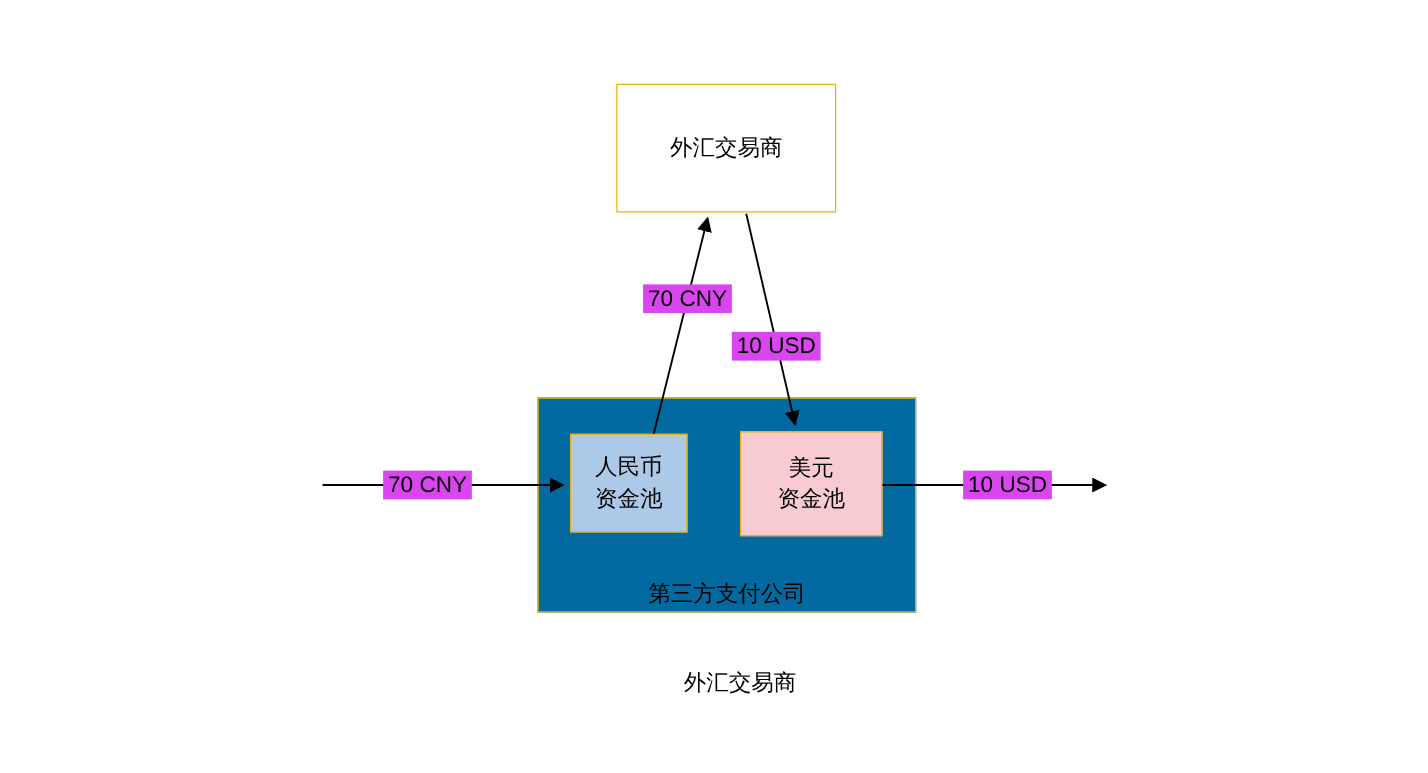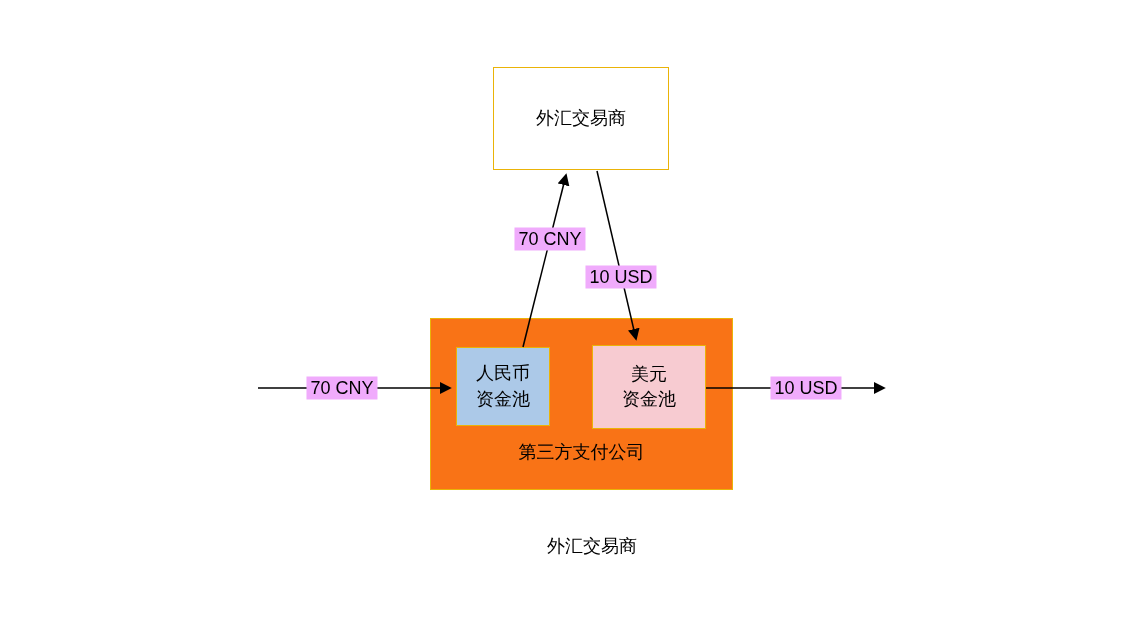--- a/index.html
+++ b/index.html
@@ -27,34 +27,34 @@
     justify-content: center;
     text-align: center;
     font-size: 18px;
     line-height: 1.4;
     white-space: pre-line;
     background: #ffffff;
   }
   .node--blue { background: #ACC9E8; }
   .node--pink { background: #F7CBD1; }
   .node--container {
-    background: #f97316;
+    background: #0369a1;
     align-items: flex-end;
-    padding-bottom: 24px;
+    padding-bottom: 1px;
   }
   .edges-layer {
     position: absolute;
     left: 0;
     top: 0;
     pointer-events: none;
   }
   .edge-label {
     position: absolute;
     transform: translate(-50%, -50%);
-    background: #f0abfc;
+    background: #d946ef;
     padding: 1px 4px;
     font-size: 18px;
     white-space: nowrap;
   }
   .diagram-title {
     position: absolute;
     transform: translate(-50%, -50%);
     font-size: 18px;
     white-space: nowrap;
   }

